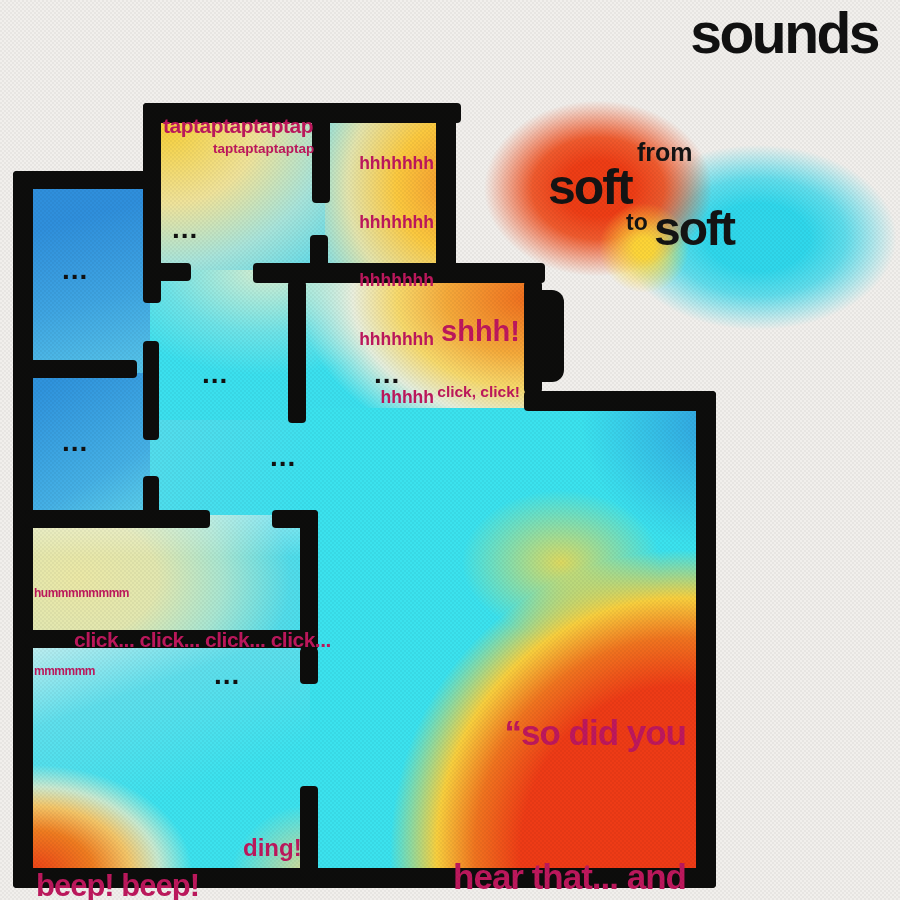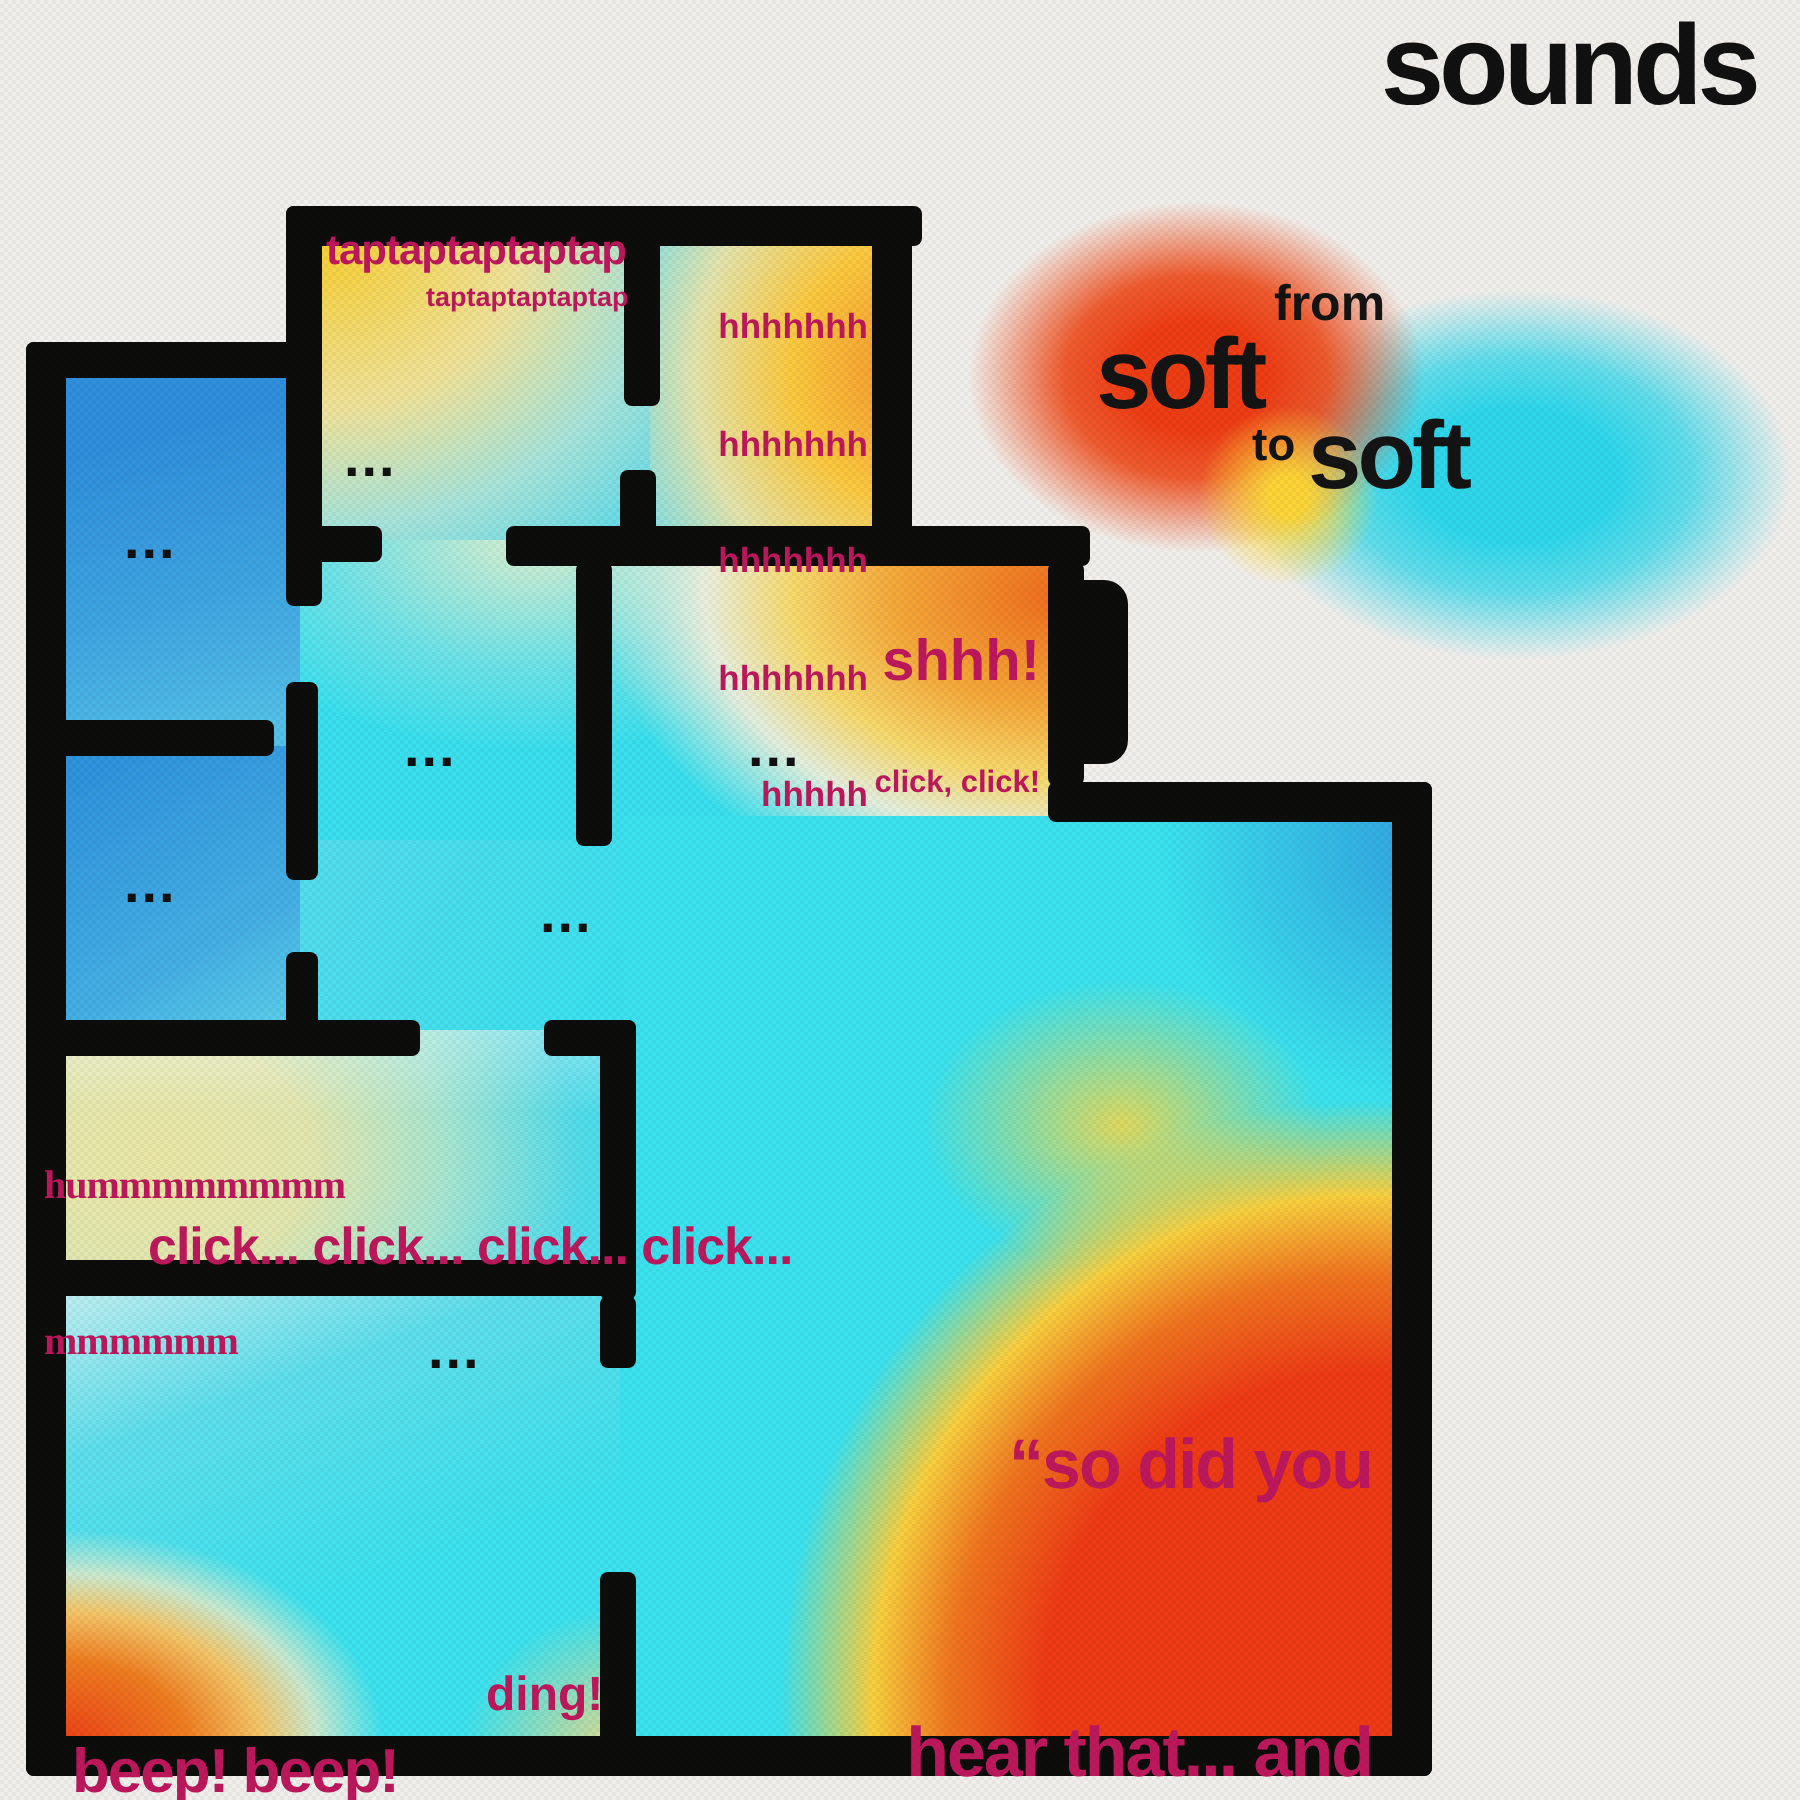--- a/index.html
+++ b/index.html
@@ -69,22 +69,22 @@
   
   .wall{position:absolute;background:#0d0d0c;border-radius:4px;z-index:10;}
   
   .lbl{position:absolute;z-index:20;color:#be185d;white-space:pre;}
   #t-tap1{left:163px;top:114px;font-size:21px;letter-spacing:-.5px;}
   #t-tap2{left:213px;top:141px;font-size:13.5px;}
   #t-flush{left:330px;top:115px;width:104px;text-align:right;font-size:17.5px;line-height:19.5px;}
   #t-shhh{left:370px;top:280px;width:150px;text-align:right;}
   #t-shhh .big{font-size:29px;line-height:31px;}
   #t-shhh .small{font-size:15.5px;line-height:17px;}
-  #t-hum{left:22px;top:528px;font-size:20px;line-height:26px;letter-spacing:-.5px;font-family:Liberation Serif, serif;}
-  #t-click{left:34px;top:608px;font-size:26px;letter-spacing:-.5px;padding-left:40px;}
+  #t-hum{left:34px;top:528px;font-size:12px;line-height:26px;letter-spacing:-.5px;}
+  #t-click{left:34px;top:628px;font-size:21px;letter-spacing:-.5px;padding-left:40px;}
   #t-beep{left:36px;top:786px;font-size:31px;line-height:40px;letter-spacing:-1px;}
   #t-ding{left:243px;top:834px;font-size:24px;}
   #t-quote{left:350px;top:613px;width:336px;text-align:right;font-size:35px;line-height:48px;letter-spacing:-1px;}
   .dots{position:absolute;z-index:20;font-size:28px;letter-spacing:1px;line-height:28px;color:#111;}
   #d-tap{left:172px;top:215px;}
   #d-bed1{left:62px;top:256px;}
   #d-bed2{left:62px;top:428px;}
   #d-hall1{left:202px;top:360px;}
   #d-hall2{left:374px;top:360px;}
   #d-hall3{left:270px;top:443px;}

